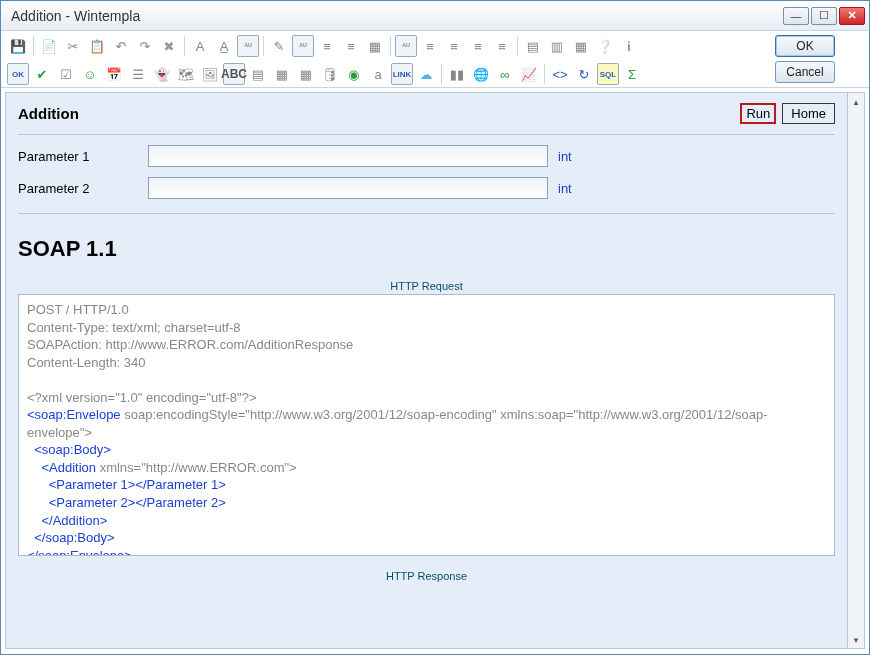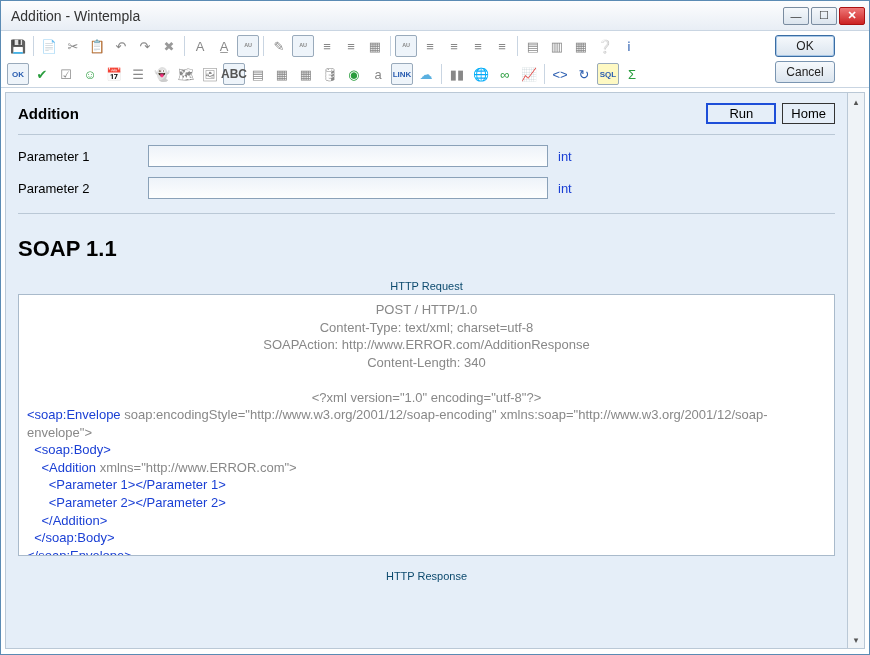--- a/index.html
+++ b/index.html
@@ -137,22 +137,22 @@
     flex: 1;
   }
   .mini-btn {
     border: 1px solid #333;
     padding: 2px 8px;
     font-size: 13px;
     margin-left: 6px;
     background: #e5eef8;
   }
   .mini-btn.active {
-    border: 2px solid #1d4ed8;
-    padding: 1px 21px;
+    border: 2px solid #b91c1c;
+    padding: 1px 4px;
   }
   .param-row {
     display: flex;
     align-items: center;
     margin-top: 10px;
   }
   .param-row label {
     width: 130px;
     font-size: 13px;
   }
@@ -185,21 +185,21 @@
     border: 1px solid #a9bacb;
     padding: 6px 8px;
     font-family: Arial, sans-serif;
     font-size: 13px;
     line-height: 1.35;
     color: #777;
     height: 262px;
     overflow: hidden;
   }
   .code-box .t { color: #1a3fd4; }
-  .code-box .g { color: #888; text-align: center; }
+  .code-box .g { color: #888; }
 </style>
 </head>
 <body>
 
 <div class="titlebar">
   <span>Addition   -   Wintempla</span>
   <span class="spacer"></span>
   <span class="win-btn">—</span>
   <span class="win-btn">☐</span>
   <span class="win-btn win-close">✕</span>

